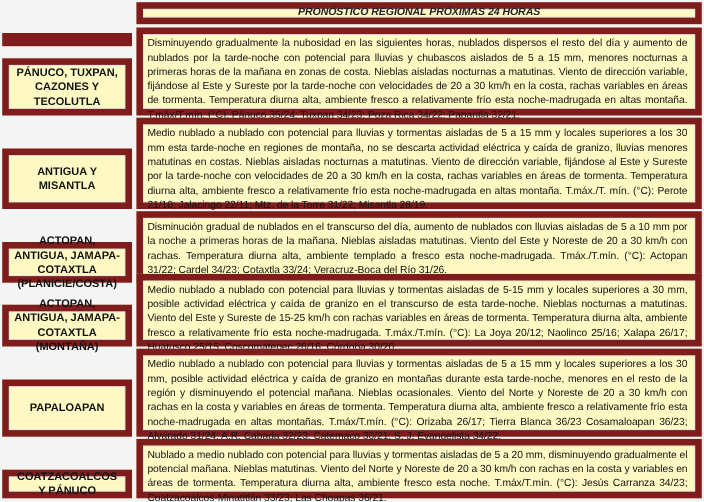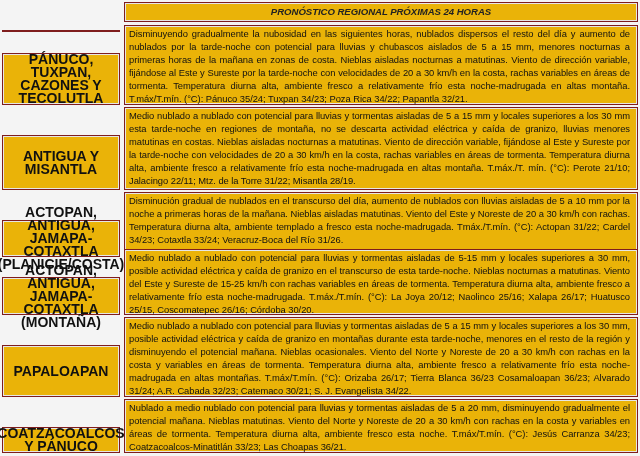--- a/index.html
+++ b/index.html
@@ -25,34 +25,34 @@
     .row {
       position: absolute;
       left: 0;
       width: 636px;
       display: block;
     }
     .cell-left, .cell-right {
       position: absolute;
       top: 0;
       bottom: 0;
-      background: #eab308;
-      border: 1px solid #7f1d1d;
+      background: #fef9c3;
+      border: 6px solid #7f1d1d;
       box-shadow: inset 0 0 0 1px #e6e6e6;
       box-sizing: border-box;
     }
     .cell-left {
       left: 0;
       width: 118px;
       display: flex;
       align-items: center;
       justify-content: center;
       text-align: center;
       font-weight: bold;
-      font-size: 14px;
+      font-size: 10px;
       line-height: 13px;
       padding: 0 4px;
       margin-top: 28px;
     }
     .cell-right {
       left: 122px;
       right: 0;
       padding: 2px 7px 2px 4px;
       font-size: 9.4px;
       line-height: 12.9px;

